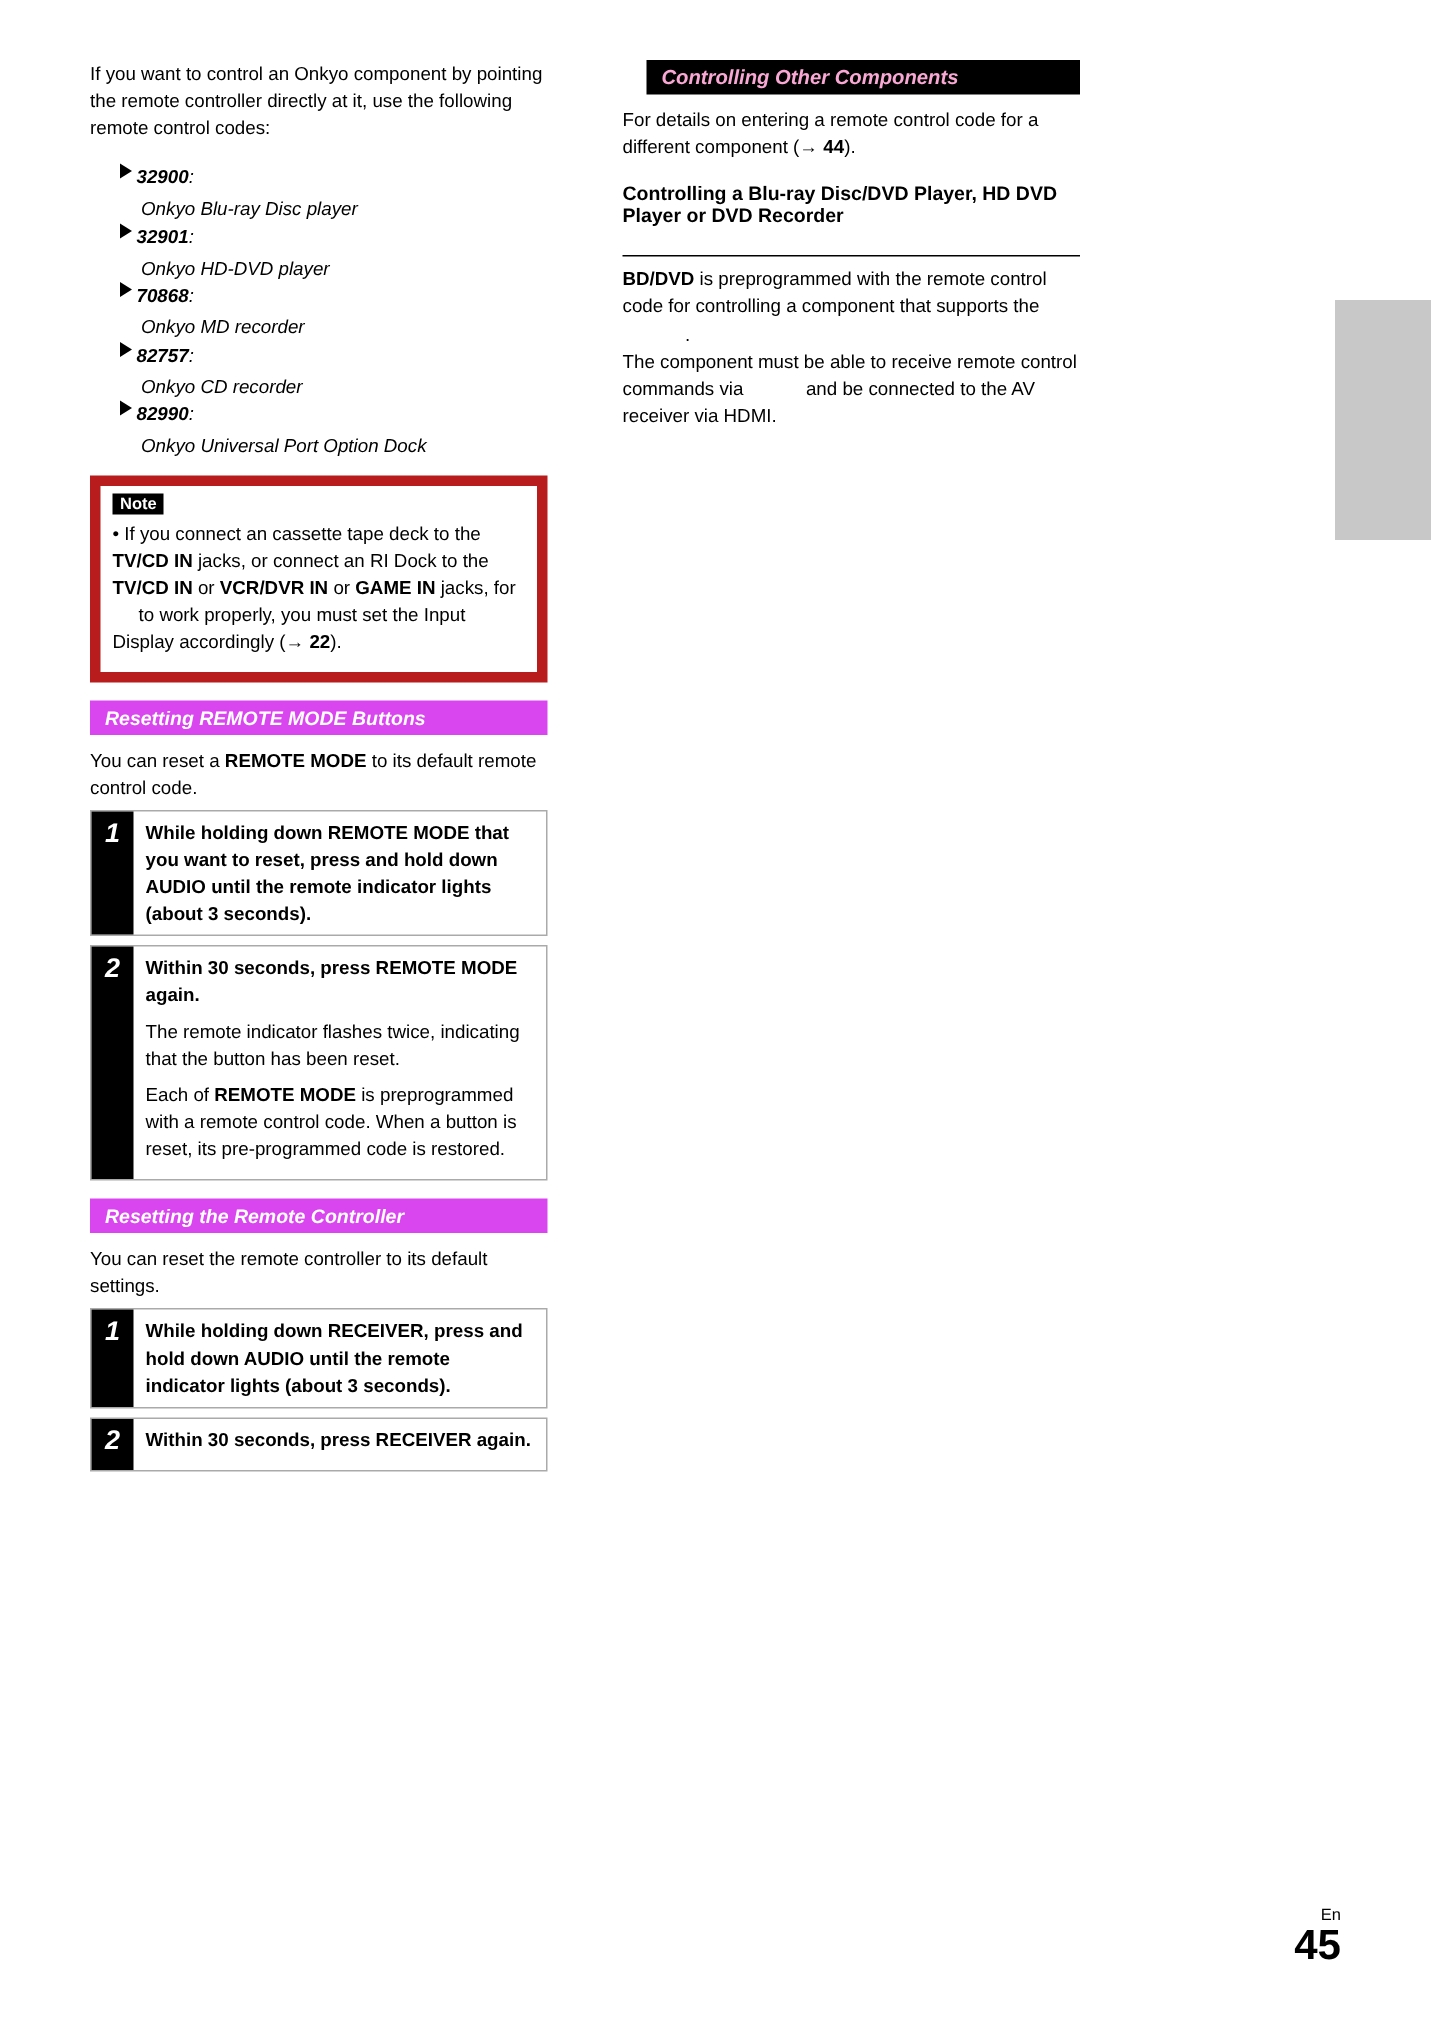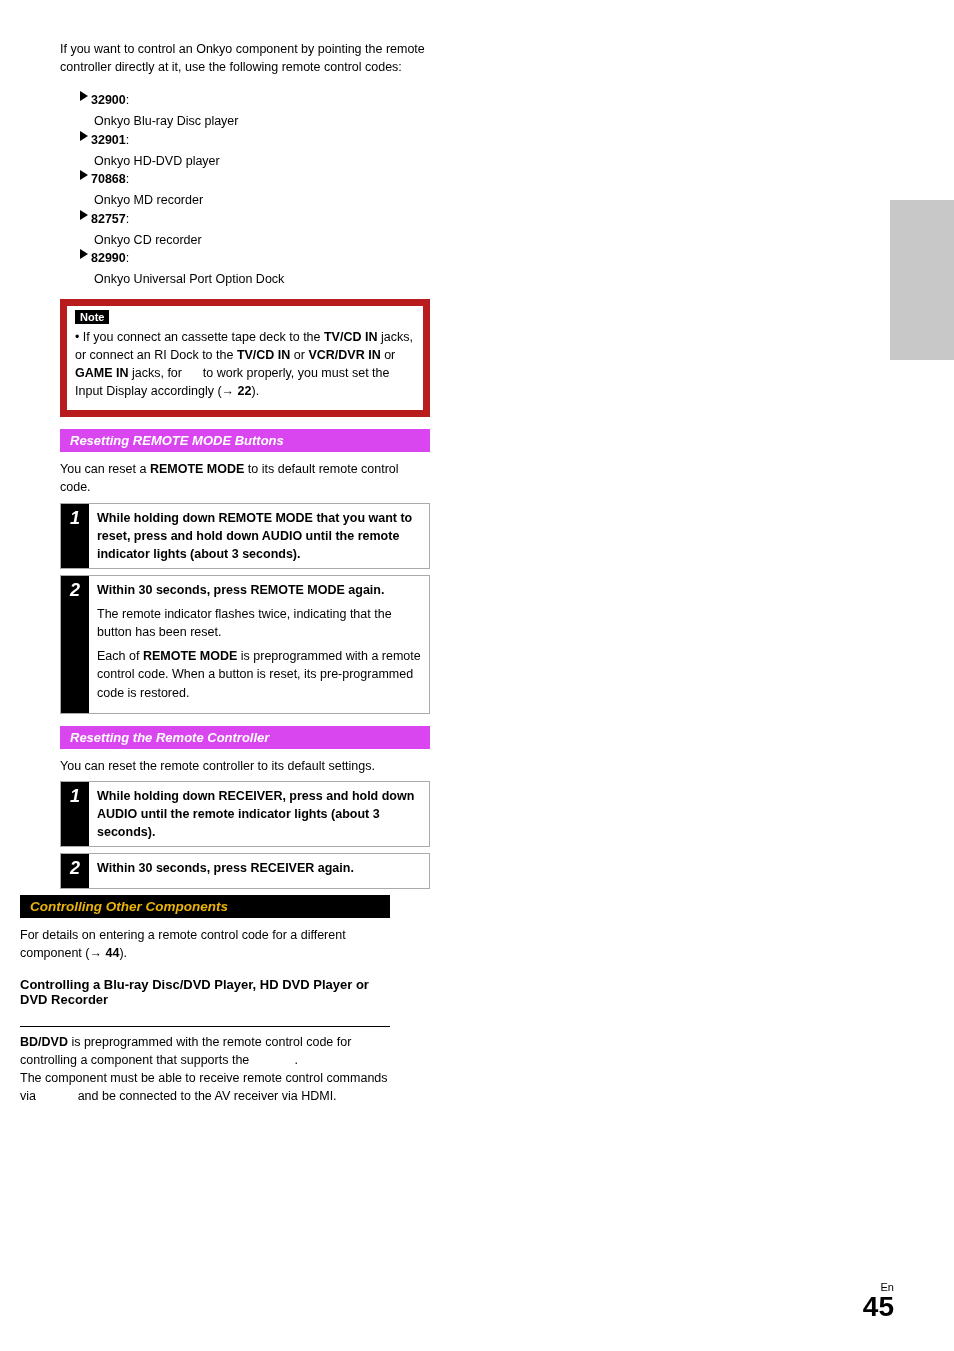--- a/index.html
+++ b/index.html
@@ -11,21 +11,21 @@
       width: 954px;
       min-height: 1351px;
       position: relative;
     }
     .page {
       width: 760px;
       min-height: 1351px;
       background: #fff;
       padding: 40px 0;
       display: flex;
-      flex-direction: column;
+      flex-direction: row;
     }
     .left-col {
       width: 460px;
       padding: 0 30px 0 60px;
     }
     .right-col {
       width: 430px;
       padding: 0 40px 0 20px;
     }
     .right-sidebar {
@@ -38,20 +38,21 @@
     }
     p {
       margin-bottom: 6px;
       line-height: 1.45;
       font-size: 12.5px;
     }
     .code-list {
       list-style: none;
       padding: 0;
       margin: 15px 0 10px 20px;
+      font-style: italic;
     }
     .code-list li {
       line-height: 1.5;
       font-size: 12.5px;
     }
     .code-list li .code {
       font-weight: bold;
     }
     .code-list li .sub {
       padding-left: 14px;
@@ -88,26 +89,26 @@
     }
     .subsection-header {
       font-weight: bold;
       font-size: 13px;
       border-bottom: 1px solid #000;
       padding-bottom: 19px;
       margin: 10px 0 6px 0;
     }
     .right-section-header {
       background: #000;
-      color: #eab308;
+      color: #f9a8d4;
       font-weight: bold;
       font-style: italic;
       padding: 4px 10px;
       font-size: 13.5px;
-      margin: 0 0 8px 0;
+      margin: 0 0 8px 16px;
     }
     .step-block {
       display: flex;
       align-items: flex-start;
       margin-bottom: 6px;
       border: 1px solid #aaa;
     }
     .step-number {
       background: #000;
       color: #fff;
@@ -125,21 +126,21 @@
     .step-content {
       padding: 5px 8px;
       font-size: 12.5px;
       line-height: 1.45;
     }
     .step-content strong {
       font-weight: bold;
     }
     .page-footer {
       position: absolute;
-      bottom: 30px;
+      bottom: 40px;
       right: 60px;
       text-align: right;
     }
     .page-footer .en {
       font-size: 11px;
     }
     .page-footer .num {
       font-size: 28px;
       font-weight: bold;
       line-height: 1;

